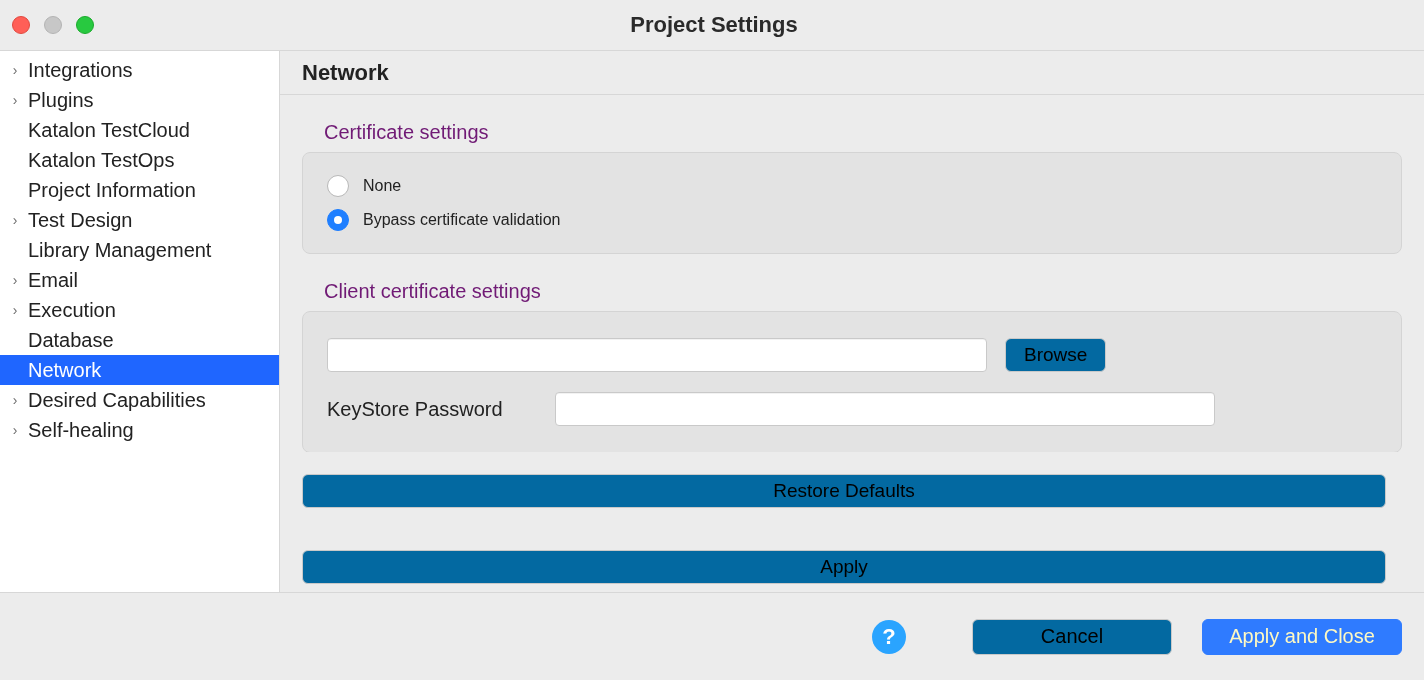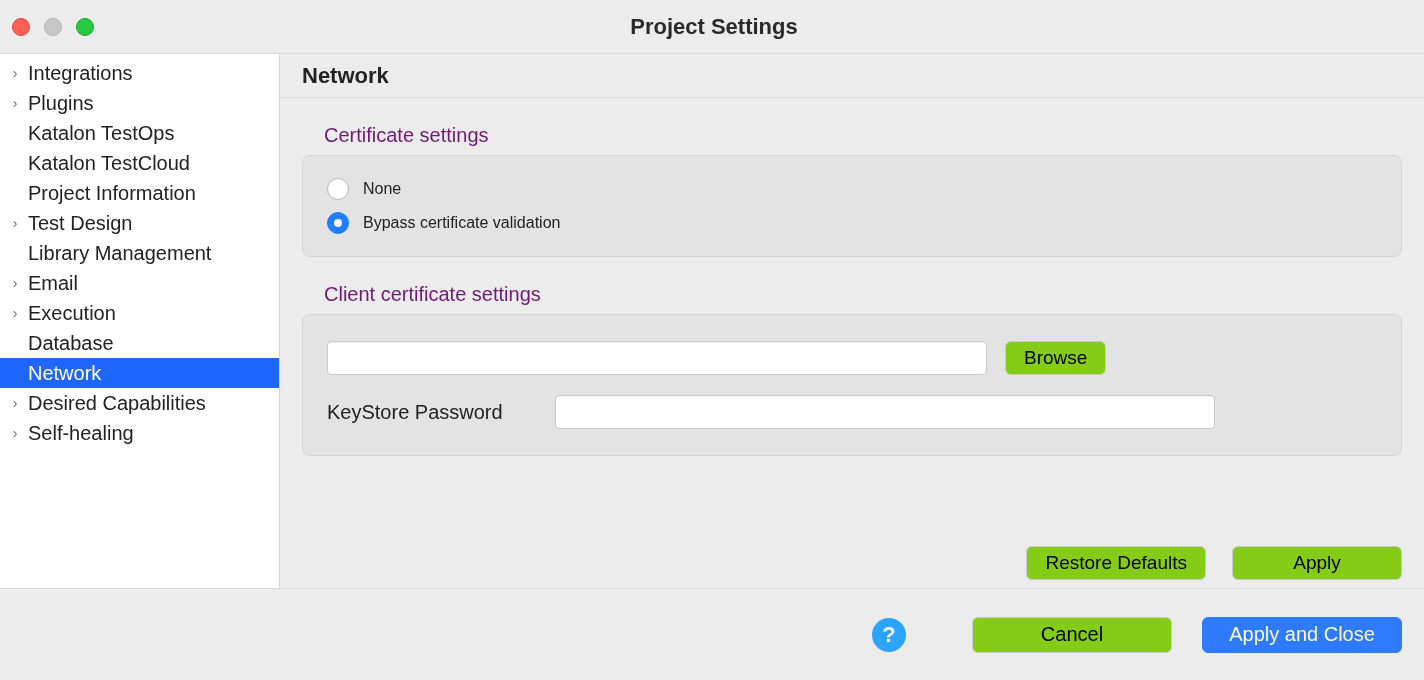--- a/index.html
+++ b/index.html
@@ -31,25 +31,25 @@
   .group-title { font-size: 20px; color: #701a75; margin: 0 0 8px 22px; }
   .group { background: #e3e3e3; border: 1px solid #d4d4d4; border-radius: 8px; padding: 16px 18px; margin-bottom: 26px; }
   .radio-row { display: flex; align-items: center; gap: 14px; padding: 6px 6px; font-size: 16px; }
   .radio { width: 22px; height: 22px; border-radius: 50%; border: 1px solid #b8b8b8; background: #fff; display: inline-flex; align-items: center; justify-content: center; }
   .radio.checked { border-color: #1f7fff; background: #1f7fff; }
   .radio.checked::after { content: ""; width: 8px; height: 8px; border-radius: 50%; background: #fff; }
 
   .form-row { display: flex; align-items: center; gap: 18px; padding: 10px 6px; }
   .form-row label { width: 210px; font-size: 20px; }
   .text-input { flex: 0 0 auto; width: 660px; height: 34px; border: 1px solid #c9c9c9; border-radius: 4px; background: #fff; box-shadow: inset 0 1px 0 rgba(0,0,0,0.05); font-size: 18px; padding: 0 8px; }
-  .btn { height: 34px; padding: 0 18px; border: 1px solid #c9c9c9; border-radius: 6px; background: #84cc16; font-size: 19px; cursor: default; display: inline-flex; align-items: center; justify-content: center; }
+  .btn { height: 34px; padding: 0 18px; border: 1px solid #c9c9c9; border-radius: 6px; background: #0369a1; font-size: 19px; cursor: default; display: inline-flex; align-items: center; justify-content: center; }
   .btn.primary { background: #2f7bff; border-color: #2f7bff; color: #fef9c3; }
   .btn.wide { min-width: 170px; }
 
-  .page-actions { display: flex; justify-content: flex-end; gap: 26px; padding: 22px 22px 8px 22px; }
+  .page-actions { display: flex; justify-content: flex-end; gap: 42px; padding: 22px 38px 8px 22px; flex-direction: column; }
 
   
   .footer { height: 92px; border-top: 1px solid #d7d7d7; background: #ececec; display: flex; align-items: center; justify-content: flex-end; gap: 30px; padding: 0 22px; }
   .help { width: 34px; height: 34px; border-radius: 50%; background: #2aa4ff; color: #fff; font-weight: 700; font-size: 22px; display: inline-flex; align-items: center; justify-content: center; margin-right: auto; margin-left: 850px; }
   .footer .btn { height: 36px; min-width: 200px; font-size: 20px; }
 </style>
 </head>
 <body>
 
 <div class="window">
@@ -68,25 +68,25 @@
         <div class="tree-item">
           <span class="arrow">›</span>
           <span class="label">Integrations</span>
         </div>
         <div class="tree-item">
           <span class="arrow">›</span>
           <span class="label">Plugins</span>
         </div>
         <div class="tree-item">
           <span class="arrow none">›</span>
-          <span class="label">Katalon TestOps</span>
+          <span class="label">Katalon TestCloud</span>
         </div>
         <div class="tree-item">
           <span class="arrow none">›</span>
-          <span class="label">Katalon TestCloud</span>
+          <span class="label">Katalon TestOps</span>
         </div>
         <div class="tree-item">
           <span class="arrow none">›</span>
           <span class="label">Project Information</span>
         </div>
         <div class="tree-item">
           <span class="arrow">›</span>
           <span class="label">Test Design</span>
         </div>
         <div class="tree-item">

